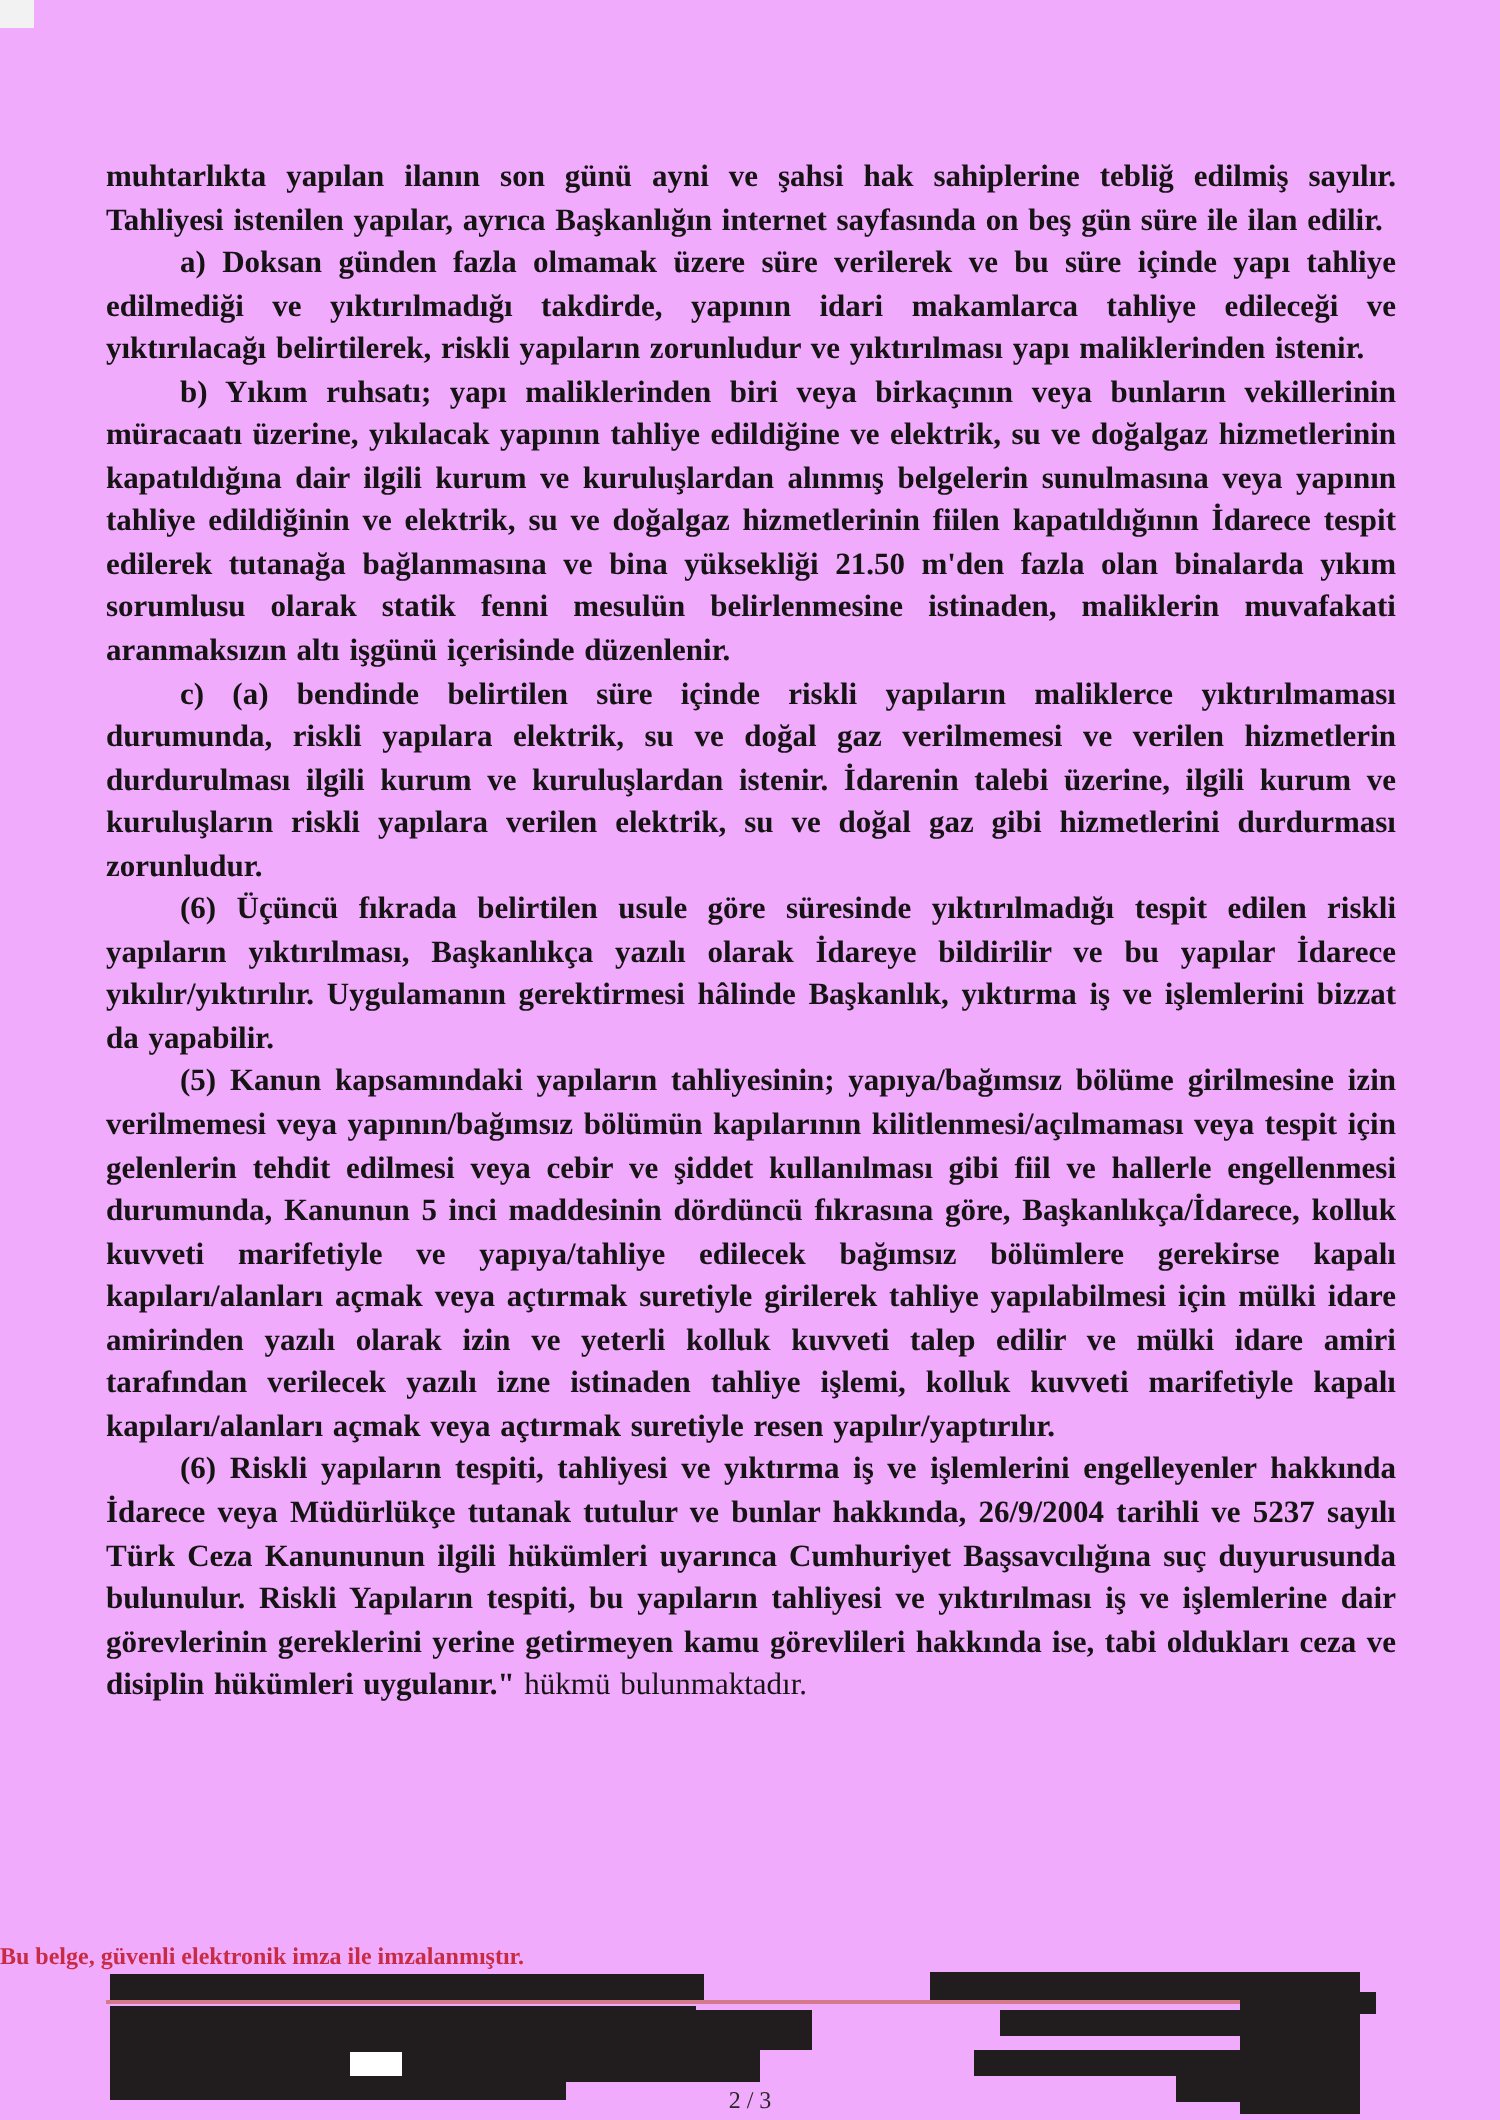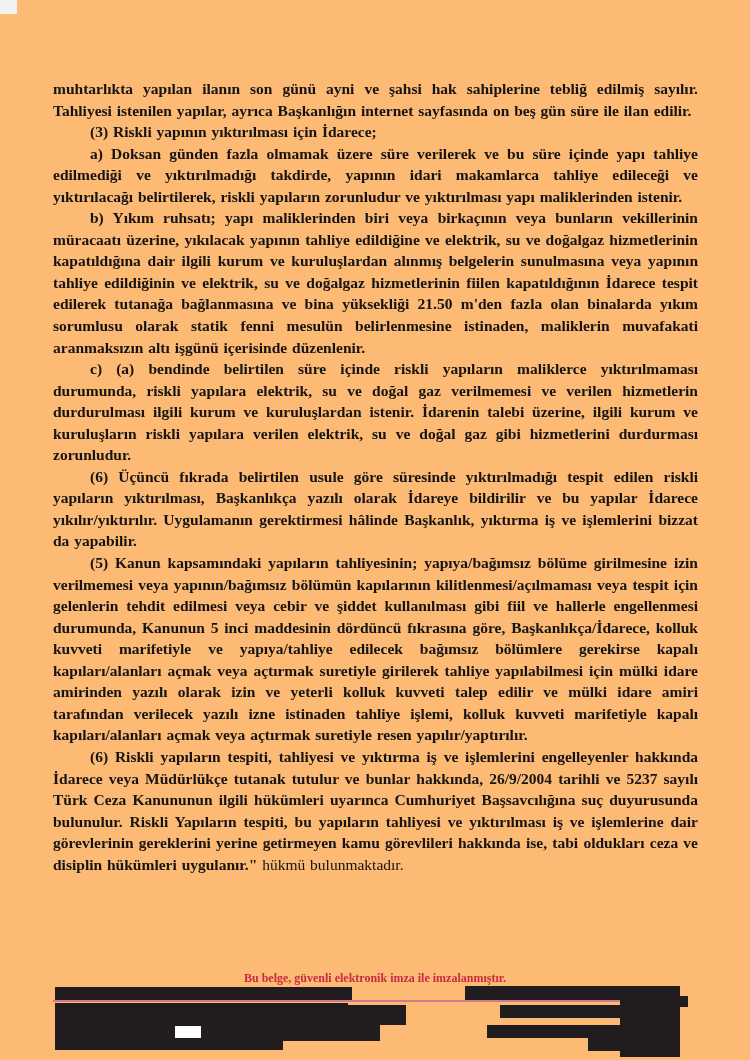--- a/index.html
+++ b/index.html
@@ -4,21 +4,21 @@
 <style>
   html, body {
     margin: 0;
     padding: 0;
     background: #ffffff;
   }
   .page {
     position: relative;
     width: 750px;
     height: 1060px;
-    background: #fdba74;
+    background: #f0abfc;
     overflow: hidden;
     font-family: "Liberation Serif", "DejaVu Serif", serif;
   }
   .corner-box {
     position: absolute;
     left: 0; top: 0;
     width: 17px; height: 14px;
     background: #f2f2f2;
   }
   .doc-body {
@@ -41,21 +41,20 @@
     text-indent: 37px;
   }
   .para .tail {
     font-weight: normal;
   }
   .sig-note {
     position: absolute;
     left: 0;
     top: 971px;
     width: 750px;
-    text-align: center;
     font-size: 12px;
     font-weight: bold;
     color: #c72c44;
   }
   .sep-line {
     position: absolute;
     left: 53px;
     top: 1000px;
     width: 568px;
     height: 2px;
@@ -81,21 +80,20 @@
 </style>
 </head>
 <body>
 
 <div class="page">
 
   <div class="corner-box"></div>
 
   <div class="doc-body">
     <p class="para">muhtarlıkta yapılan ilanın son günü ayni ve şahsi hak sahiplerine tebliğ edilmiş sayılır. Tahliyesi istenilen yapılar, ayrıca Başkanlığın internet sayfasında on beş gün süre ile ilan edilir.</p>
-    <p class="para indent">(3) Riskli yapının yıktırılması için İdarece;</p>
     <p class="para indent">a) Doksan günden fazla olmamak üzere süre verilerek ve bu süre içinde yapı tahliye edilmediği ve yıktırılmadığı takdirde, yapının idari makamlarca tahliye edileceği ve yıktırılacağı belirtilerek, riskli yapıların zorunludur ve yıktırılması yapı maliklerinden istenir.</p>
     <p class="para indent">b) Yıkım ruhsatı; yapı maliklerinden biri veya birkaçının veya bunların vekillerinin müracaatı üzerine, yıkılacak yapının tahliye edildiğine ve elektrik, su ve doğalgaz hizmetlerinin kapatıldığına dair ilgili kurum ve kuruluşlardan alınmış belgelerin sunulmasına veya yapının tahliye edildiğinin ve elektrik, su ve doğalgaz hizmetlerinin fiilen kapatıldığının İdarece tespit edilerek tutanağa bağlanmasına ve bina yüksekliği 21.50 m'den fazla olan binalarda yıkım sorumlusu olarak statik fenni mesulün belirlenmesine istinaden, maliklerin muvafakati aranmaksızın altı işgünü içerisinde düzenlenir.</p>
     <p class="para indent">c) (a) bendinde belirtilen süre içinde riskli yapıların maliklerce yıktırılmaması durumunda, riskli yapılara elektrik, su ve doğal gaz verilmemesi ve verilen hizmetlerin durdurulması ilgili kurum ve kuruluşlardan istenir. İdarenin talebi üzerine, ilgili kurum ve kuruluşların riskli yapılara verilen elektrik, su ve doğal gaz gibi hizmetlerini durdurması zorunludur.</p>
     <p class="para indent">(6) Üçüncü fıkrada belirtilen usule göre süresinde yıktırılmadığı tespit edilen riskli yapıların yıktırılması, Başkanlıkça yazılı olarak İdareye bildirilir ve bu yapılar İdarece yıkılır/yıktırılır. Uygulamanın gerektirmesi hâlinde Başkanlık, yıktırma iş ve işlemlerini bizzat da yapabilir.</p>
     <p class="para indent">(5) Kanun kapsamındaki yapıların tahliyesinin; yapıya/bağımsız bölüme girilmesine izin verilmemesi veya yapının/bağımsız bölümün kapılarının kilitlenmesi/açılmaması veya tespit için gelenlerin tehdit edilmesi veya cebir ve şiddet kullanılması gibi fiil ve hallerle engellenmesi durumunda, Kanunun 5 inci maddesinin dördüncü fıkrasına göre, Başkanlıkça/İdarece, kolluk kuvveti marifetiyle ve yapıya/tahliye edilecek bağımsız bölümlere gerekirse kapalı kapıları/alanları açmak veya açtırmak suretiyle girilerek tahliye yapılabilmesi için mülki idare amirinden yazılı olarak izin ve yeterli kolluk kuvveti talep edilir ve mülki idare amiri tarafından verilecek yazılı izne istinaden tahliye işlemi, kolluk kuvveti marifetiyle kapalı kapıları/alanları açmak veya açtırmak suretiyle resen yapılır/yaptırılır.</p>
     <p class="para indent">
       <span>(6) Riskli yapıların tespiti, tahliyesi ve yıktırma iş ve işlemlerini engelleyenler hakkında İdarece veya Müdürlükçe tutanak tutulur ve bunlar hakkında, 26/9/2004 tarihli ve 5237 sayılı Türk Ceza Kanununun ilgili hükümleri uyarınca Cumhuriyet Başsavcılığına suç duyurusunda bulunulur. Riskli Yapıların tespiti, bu yapıların tahliyesi ve yıktırılması iş ve işlemlerine dair görevlerinin gereklerini yerine getirmeyen kamu görevlileri hakkında ise, tabi oldukları ceza ve disiplin hükümleri uygulanır."</span><span class="tail"> hükmü bulunmaktadır.</span>
     </p>
   </div>
 
@@ -108,14 +106,15 @@
   <div class="rblock" style="left:348px; top:1005px; width:58px;  height:20px;"></div>
   <div class="rblock" style="left:348px; top:1025px; width:32px;  height:16px;"></div>
   <div class="rblock" style="left:55px;  top:1040px; width:228px; height:10px;"></div>
   <div class="rhole" style="left:175px; top:1026px; width:26px;  height:12px;"></div>
   <div class="rblock" style="left:500px; top:1005px; width:120px; height:13px;"></div>
   <div class="rblock" style="left:487px; top:1025px; width:101px; height:13px;"></div>
   <div class="rblock" style="left:588px; top:1025px; width:32px;  height:26px;"></div>
   <div class="rblock" style="left:620px; top:986px;  width:60px;  height:71px;"></div>
   <div class="rblock" style="left:680px; top:996px;  width:8px;   height:11px;"></div>
 
+  <div class="page-number">2 / 3</div>
 
 </div>
 
 </body></html>

